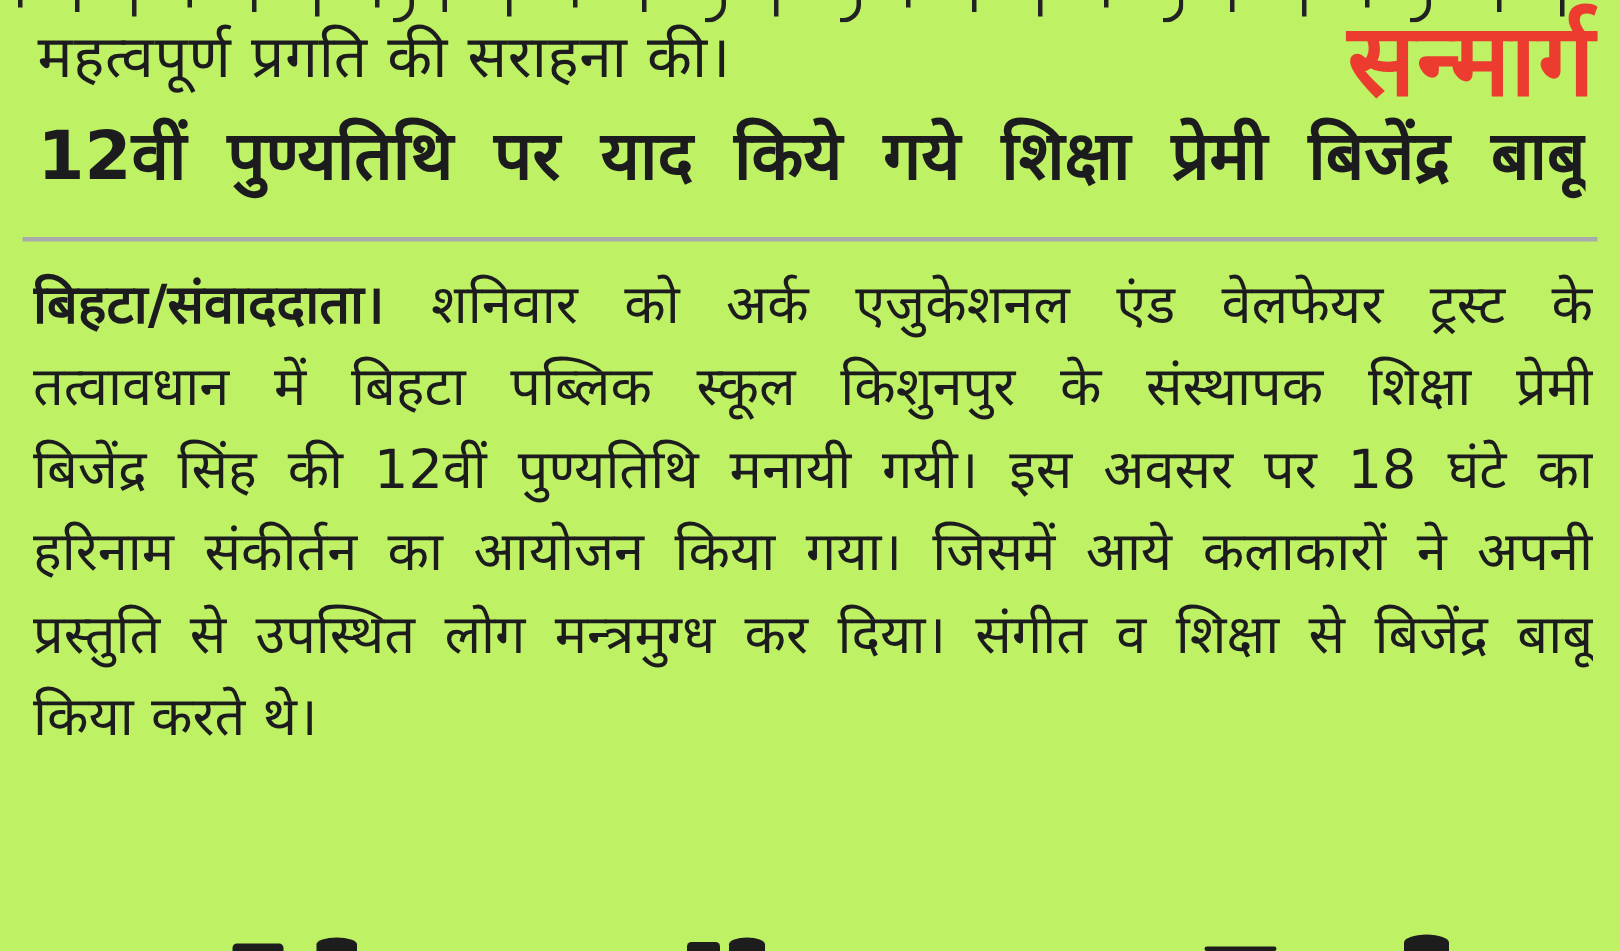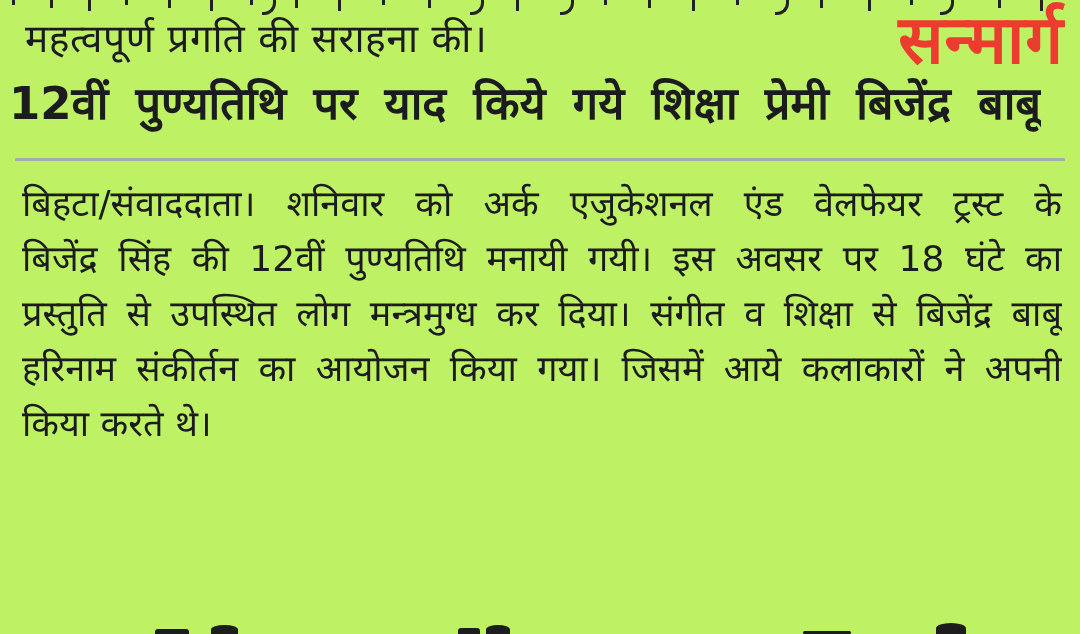--- a/index.html
+++ b/index.html
@@ -55,21 +55,21 @@
     font-size: 67px;
     line-height: 72px;
     font-weight: 800;
     color: #ec3c30;
     letter-spacing: 1px;
     white-space: nowrap;
   }
   
   .headline {
     position: absolute;
-    top: 72px; left: 9px;
+    top: 72px; left: 25px;
     width: 1032px; height: 68px;
     font-size: 45px;
     line-height: 64px;
     font-weight: 700;
     text-align: justify;
     text-align-last: justify;
     overflow: hidden;
   }
   
   .rule {
@@ -91,21 +91,21 @@
     text-align: justify;
     text-align-last: justify;
     overflow: hidden;
     white-space: normal;
   }
   .body-line.last {
     text-align: right;
     text-align-last: left;
   }
   .dateline {
-    font-weight: 400;
+    font-weight: 700;
   }
   
   .bottom-frags {
     position: absolute;
     bottom: 0; left: 0;
     width: 1080px; height: 14px;
     overflow: hidden;
   }
   .bottom-frags .frag {
     position: absolute;
@@ -154,27 +154,30 @@
   <div class="headline">12वीं पुण्यतिथि पर याद किये गये शिक्षा प्रेमी बिजेंद्र बाबू</div>
 
   <div class="rule"></div>
 
   <div class="body-text">
     <div class="body-line">
       <span class="dateline">बिहटा/संवाददाता।</span>
       <span>शनिवार को अर्क एजुकेशनल एंड वेलफेयर ट्रस्ट के</span>
     </div>
     <div class="body-line">
+      <span>तत्वावधान में बिहटा पब्लिक स्कूल किशुनपुर के संस्थापक शिक्षा प्रेमी</span>
+    </div>
+    <div class="body-line">
       <span>बिजेंद्र सिंह की 12वीं पुण्यतिथि मनायी गयी। इस अवसर पर 18 घंटे का</span>
     </div>
     <div class="body-line">
-      <span>प्रस्तुति से उपस्थित लोग मन्त्रमुग्ध कर दिया। संगीत व शिक्षा से बिजेंद्र बाबू</span>
+      <span>हरिनाम संकीर्तन का आयोजन किया गया। जिसमें आये कलाकारों ने अपनी</span>
     </div>
     <div class="body-line">
-      <span>हरिनाम संकीर्तन का आयोजन किया गया। जिसमें आये कलाकारों ने अपनी</span>
+      <span>प्रस्तुति से उपस्थित लोग मन्त्रमुग्ध कर दिया। संगीत व शिक्षा से बिजेंद्र बाबू</span>
     </div>
     <div class="body-line last">
       <span>किया करते थे।</span>
     </div>
   </div>
 
   <div class="bottom-frags">
       <div class="frag" style="left: 155px; width: 34px; height: 5px; border-radius: 3px 3px 0px 0px;"></div>
       <div class="frag" style="left: 211px; width: 27px; height: 9px; border-radius: 50% 50% 0px 0px;"></div>
       <div class="frag" style="left: 458px; width: 22px; height: 6px; border-radius: 3px 3px 0px 0px;"></div>

